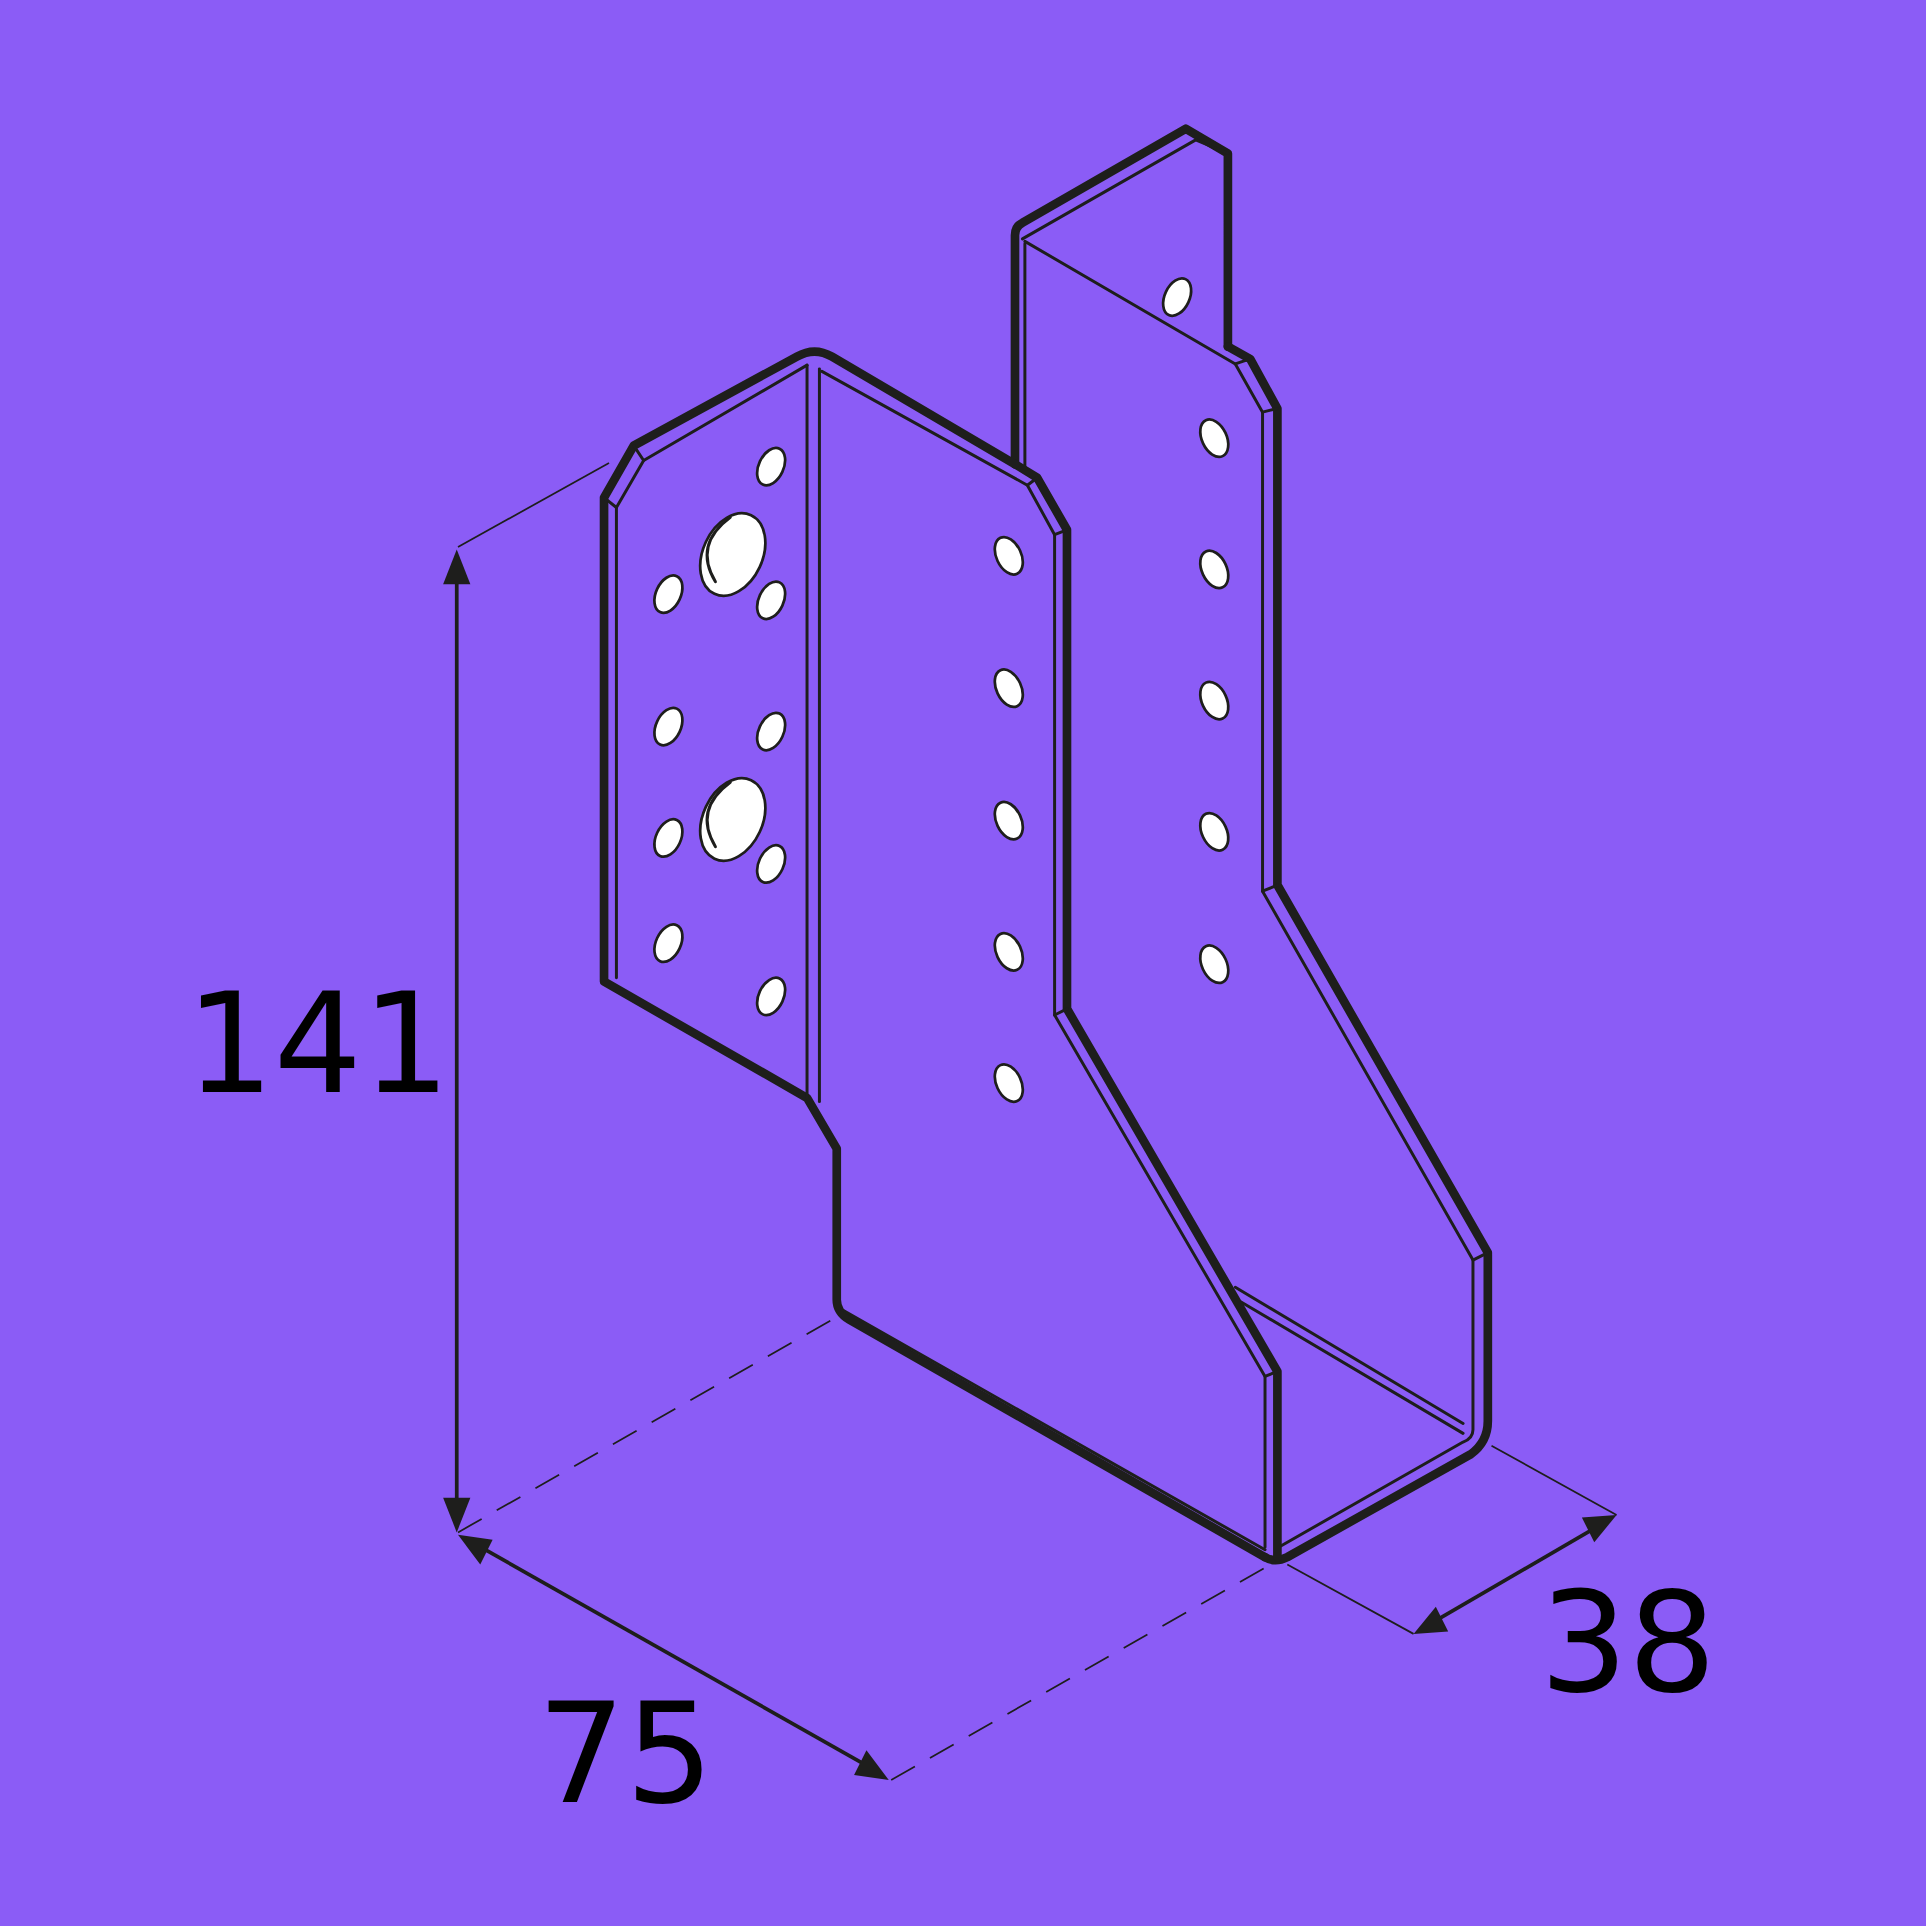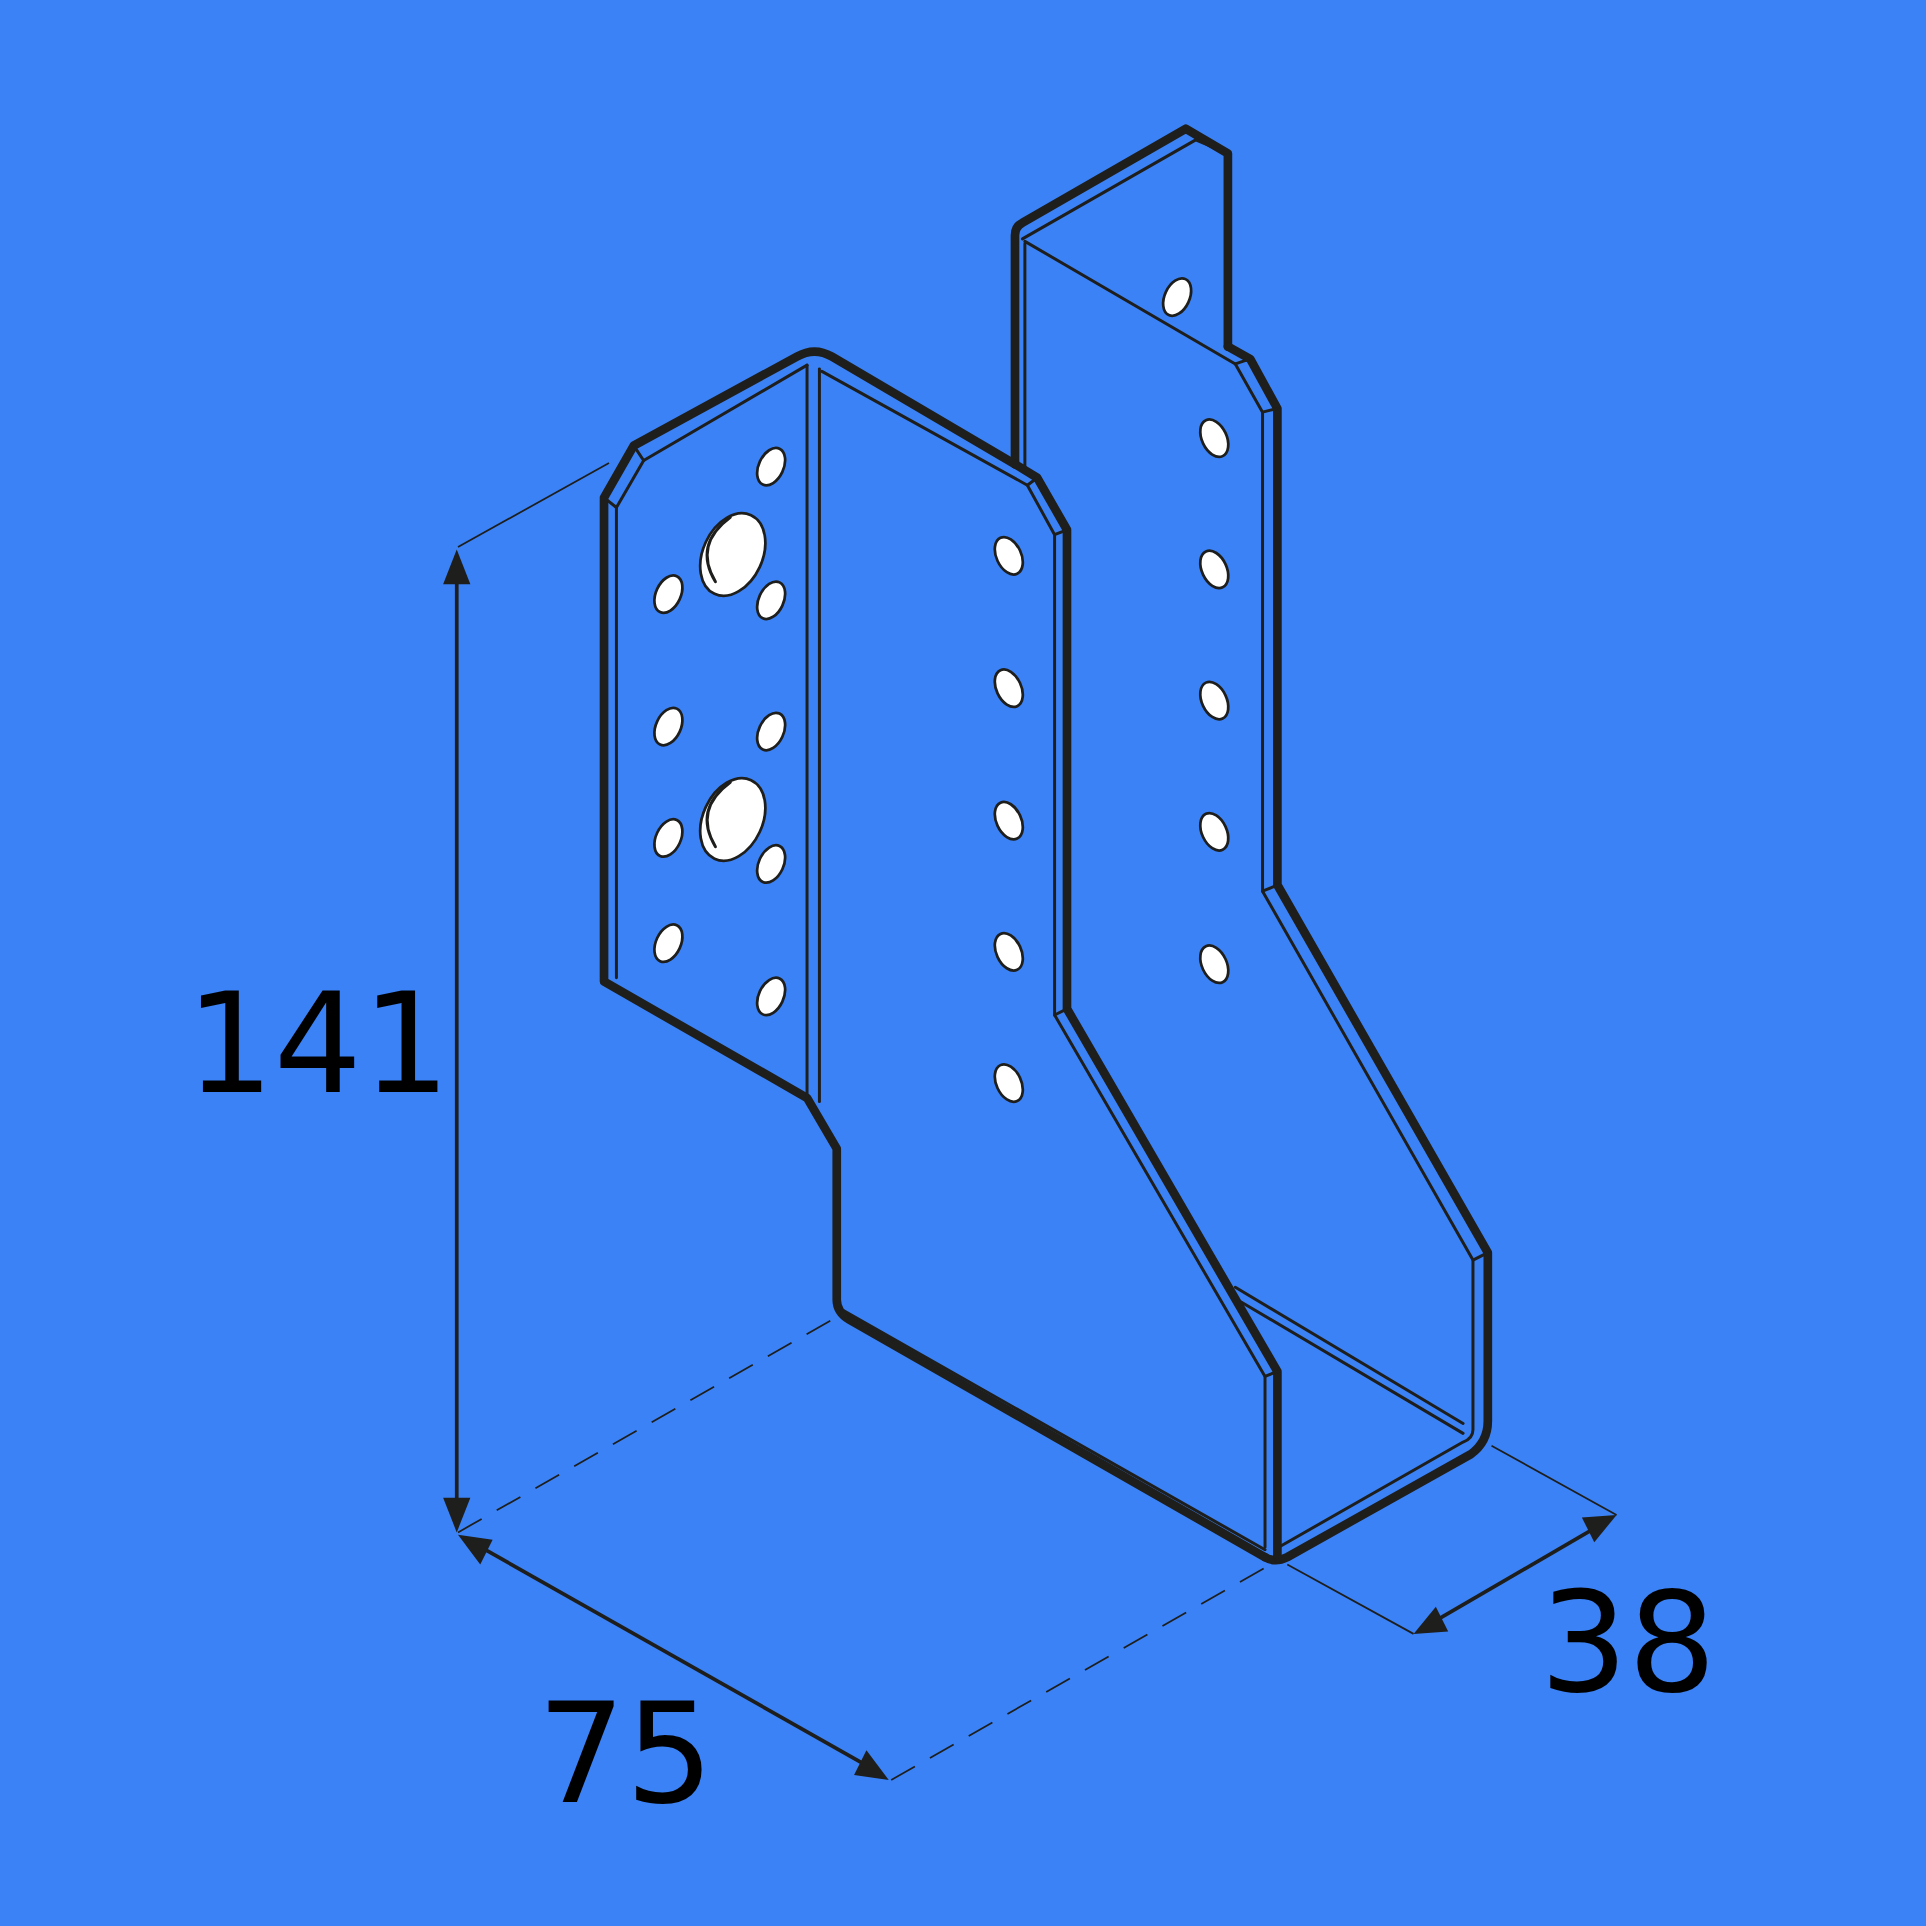--- a/index.html
+++ b/index.html
@@ -1,16 +1,16 @@
 <!DOCTYPE html>
 <html style="font-size:12.3px"><head>
 <meta charset="utf-8">
 <style>
   html,body{margin:0;padding:0;background:#fff;}
-  #wrap{width:1926px;height:1926px;position:relative;overflow:hidden;background:#3b82f6;}
+  #wrap{width:1926px;height:1926px;position:relative;overflow:hidden;background:#8b5cf6;}
   svg{position:absolute;left:0;top:0;width:1926px;height:1926px;}
   .thick{fill:none;stroke:#1e1e1c;stroke-width:7;stroke-linejoin:round;stroke-linecap:round;}
   .thin{fill:none;stroke:#1e1e1c;stroke-width:2.4;stroke-linejoin:round;stroke-linecap:round;}
   .dim{fill:none;stroke:#1e1e1c;stroke-width:1.4;}
   .dimbold{fill:none;stroke:#1e1e1c;stroke-width:3;}
   .dash{fill:none;stroke:#1e1e1c;stroke-width:1.4;stroke-dasharray:22 14;}
   .hole{fill:#fff;stroke:#1e1e1c;stroke-width:2.2;}
   .arrow{fill:#1e1e1c;}
   .lbl{font-family:"DejaVu Sans","Liberation Sans",sans-serif;font-size:112px;fill:#000;}
 </style>

